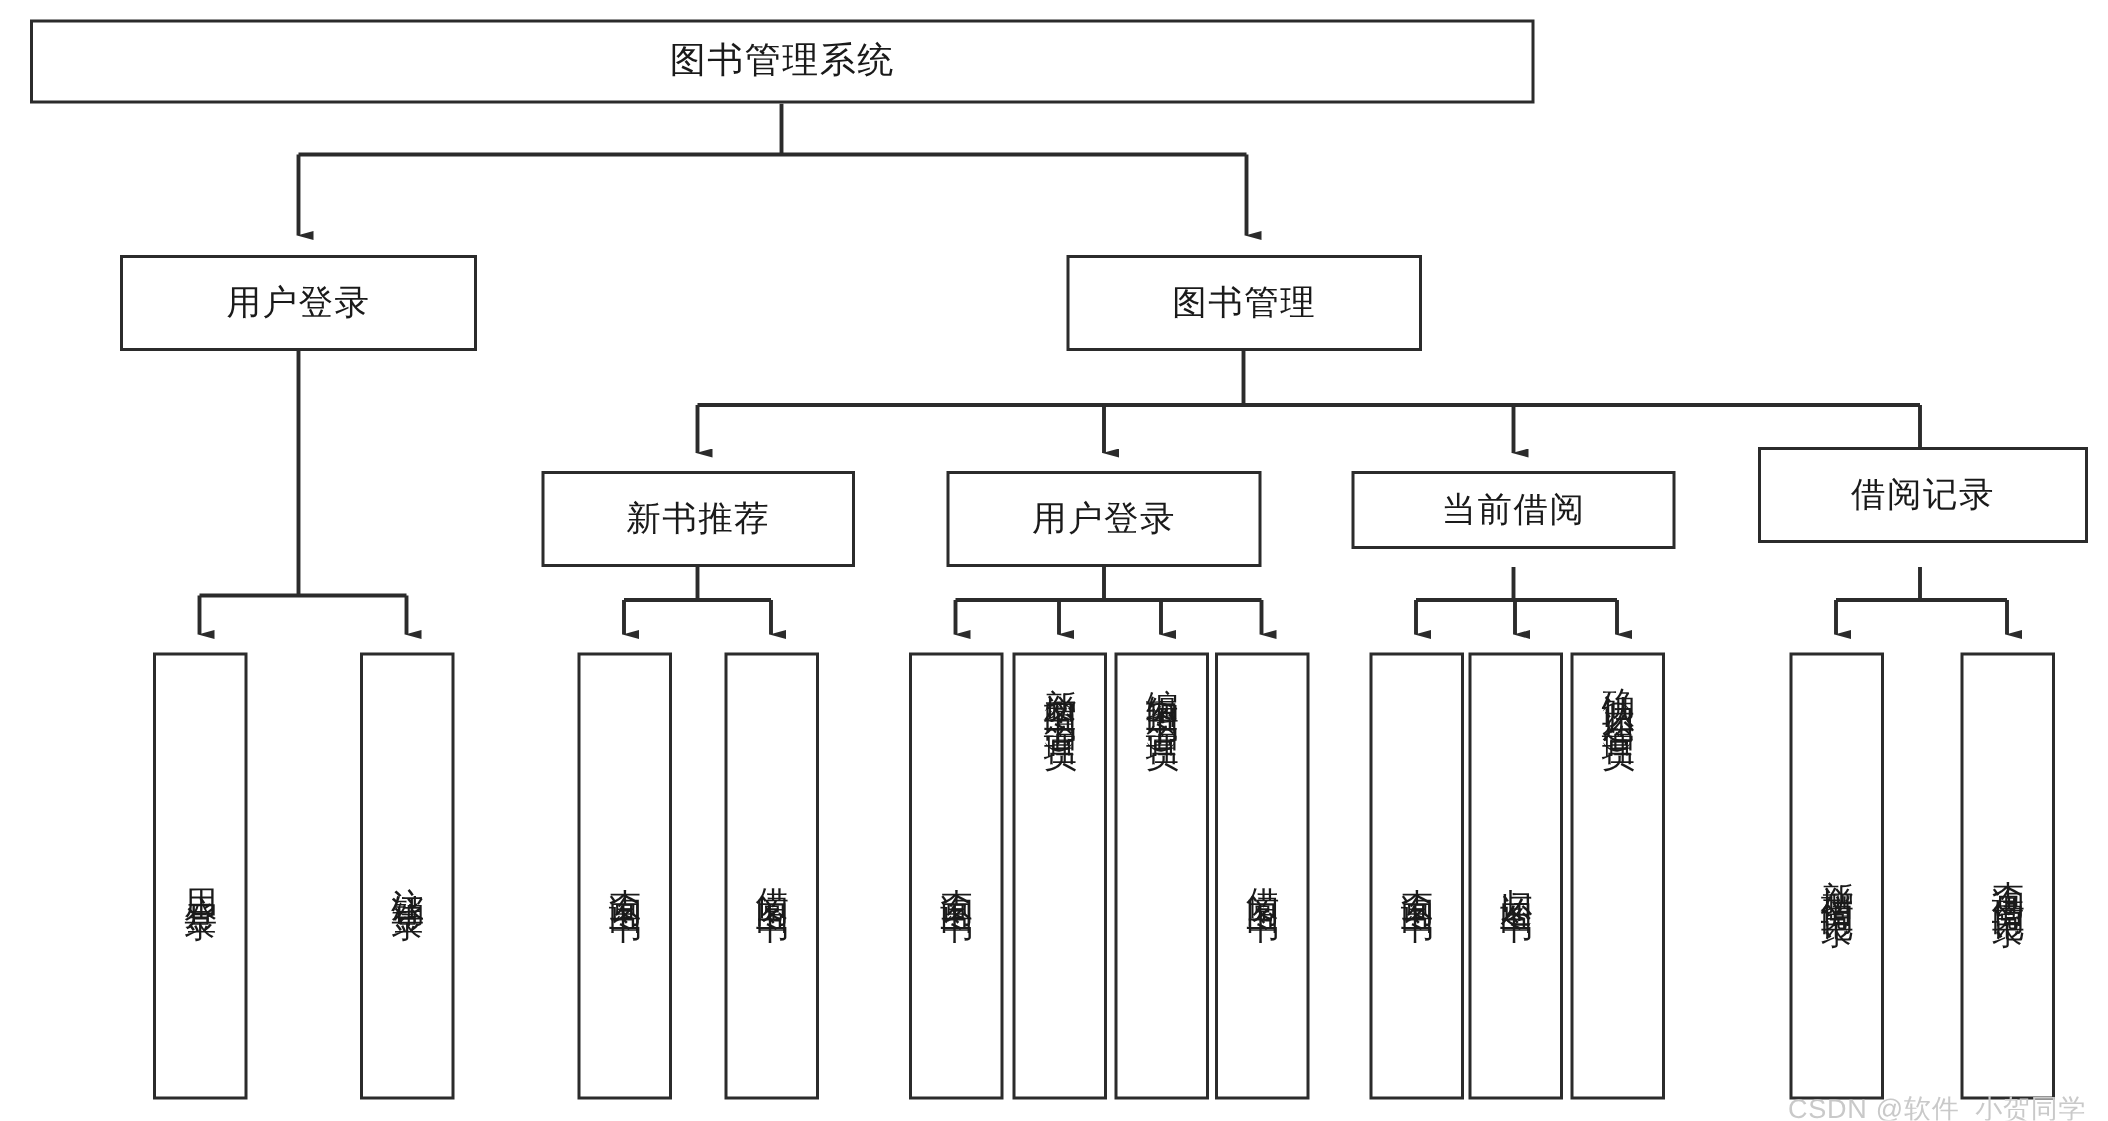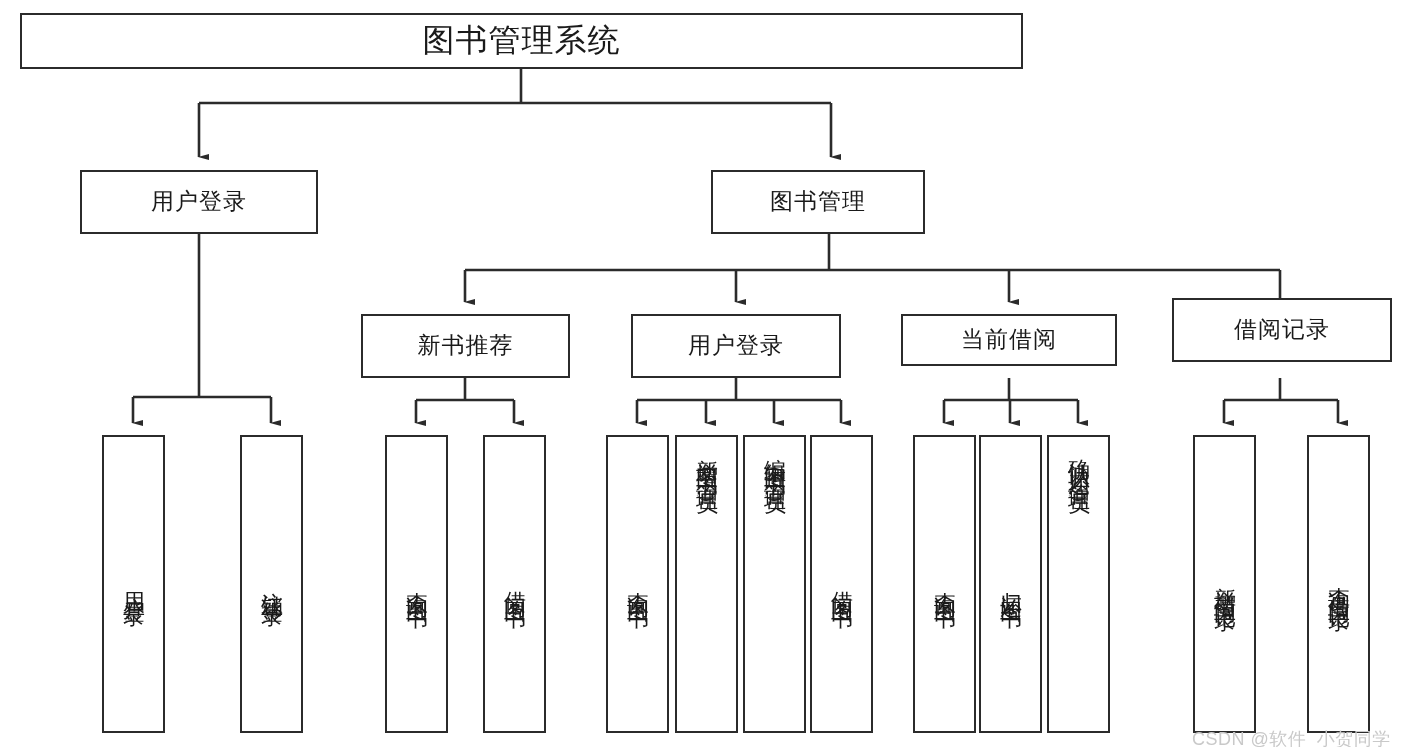--- a/index.html
+++ b/index.html
@@ -41,21 +41,21 @@
     color: #1a1a1a;
     letter-spacing: 1px;
     white-space: nowrap;
     text-align: center;
   }
   .node.horiz .label {
     font-size: 23px;
     line-height: 1.1;
   }
   .node.root.horiz .label {
-    font-size: 32px;
+    font-size: 24px;
   }
   
   .node.vert {
     align-items: flex-start;
     justify-content: center;
     padding-top: 4px;
   }
   .node.vert.centered {
     align-items: center;
     padding-top: 0;
@@ -132,21 +132,21 @@
     </g>
   </svg>
 
   <div class="node root horiz" style="left:20px; top:13px; width:1003px; height:56px;">
     <span class="label">图书管理系统</span>
   </div>
 
   <div class="node horiz" style="left:80px; top:170px; width:238px; height:64px;">
     <span class="label">用户登录</span>
   </div>
-  <div class="node horiz" style="left:711px; top:170px; width:214px; height:64px;">
+  <div class="node horiz" style="left:711px; top:170px; width:237px; height:64px;">
     <span class="label">图书管理</span>
   </div>
 
   <div class="node horiz" style="left:361px; top:314px; width:209px; height:64px;">
     <span class="label">新书推荐</span>
   </div>
   <div class="node horiz" style="left:631px; top:314px; width:210px; height:64px;">
     <span class="label">用户登录</span>
   </div>
   <div class="node horiz" style="left:901px; top:314px; width:216px; height:52px;">

